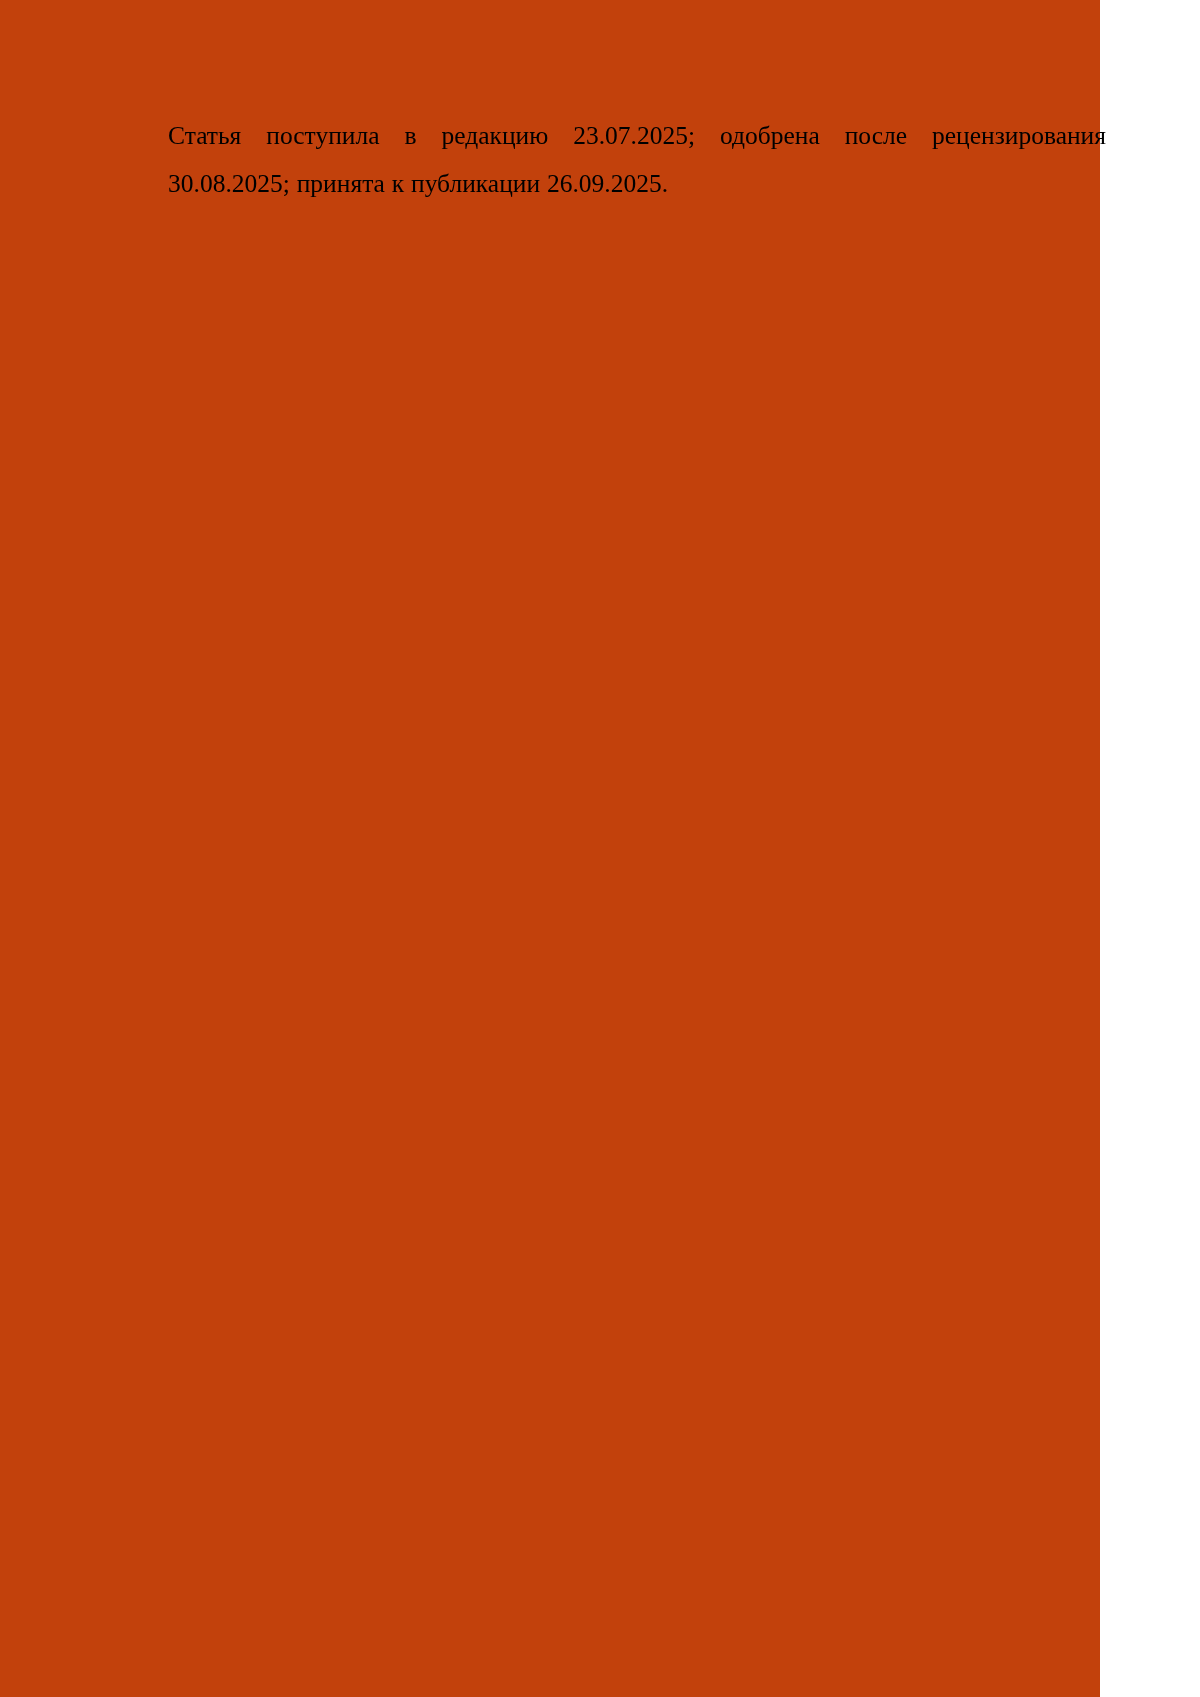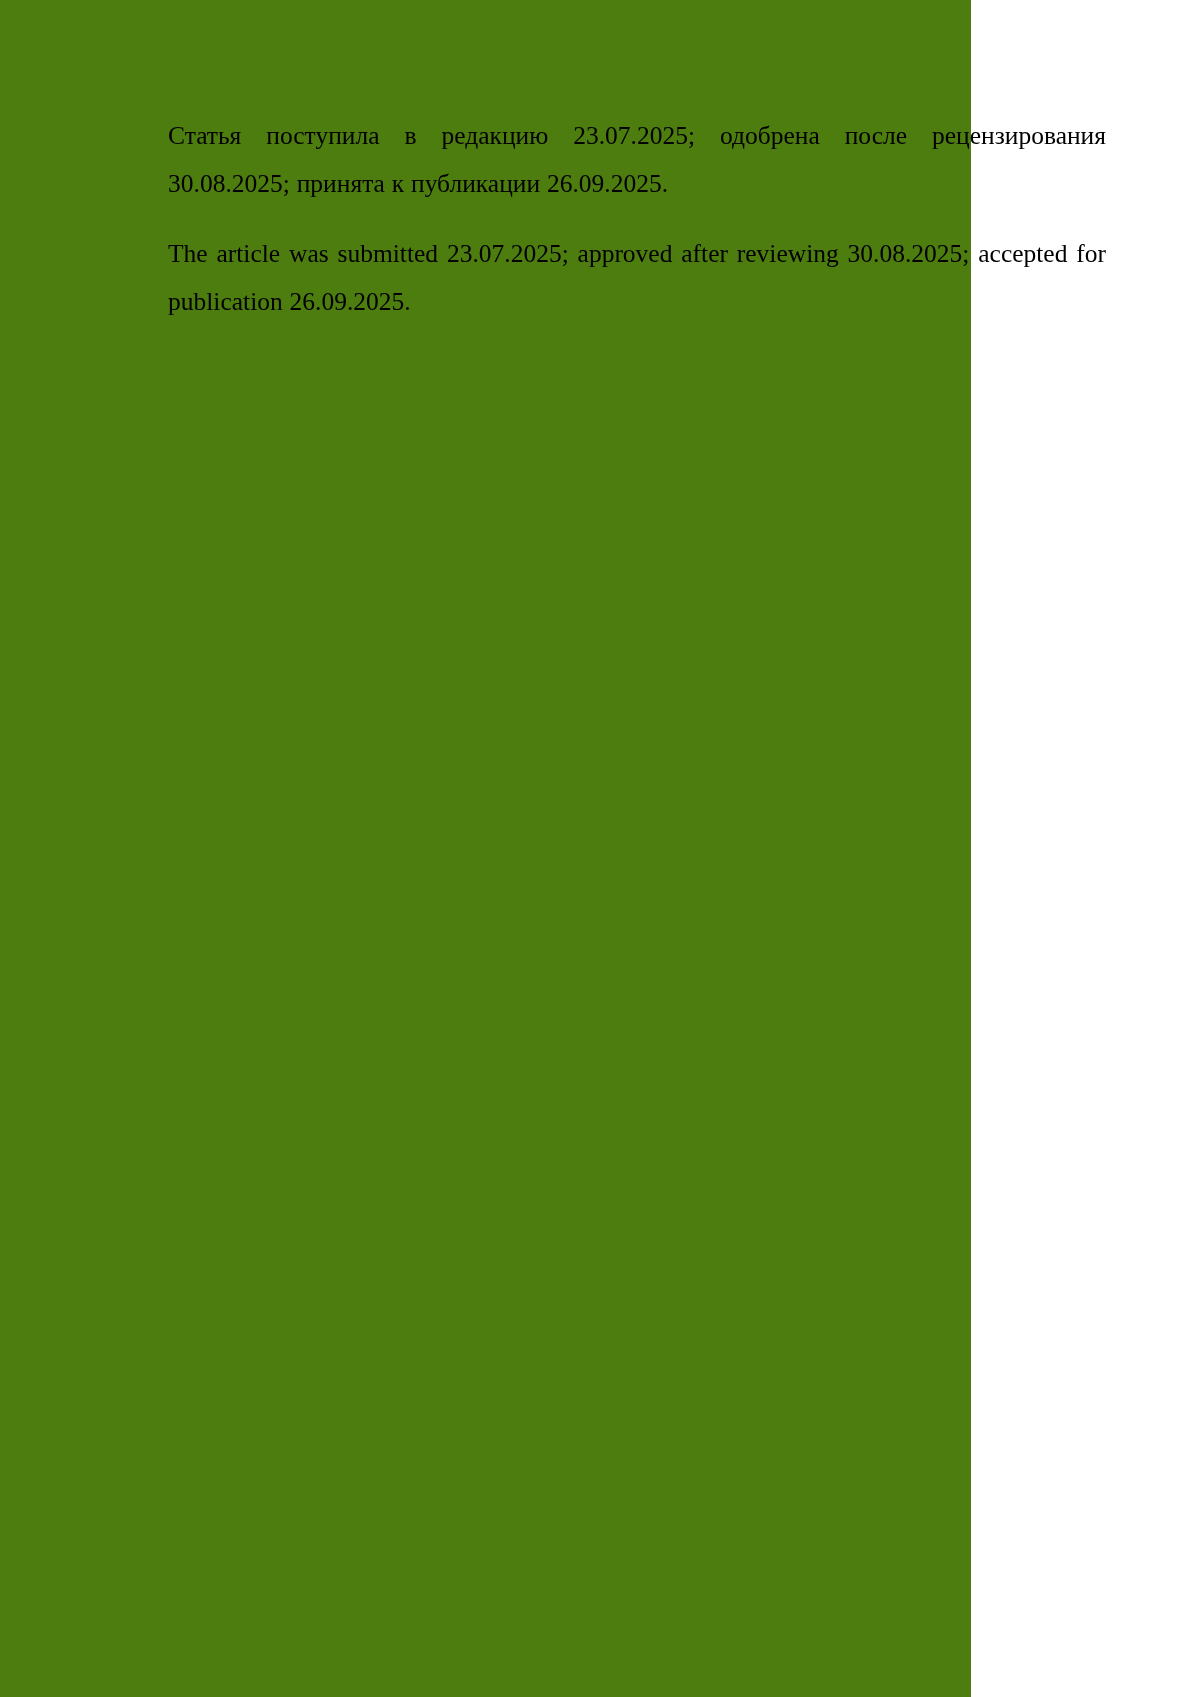--- a/index.html
+++ b/index.html
@@ -12,23 +12,23 @@
     height: 1697px;
     position: relative;
     font-family: "Liberation Serif", serif;
     color: #000000;
     overflow: hidden;
   }
   .page {
     position: absolute;
     top: 0;
     left: 0;
-    width: 971px;
+    width: 1100px;
     height: 1697px;
-    background: #4d7c0f;
+    background: #c2410c;
   }
   .content {
     position: absolute;
     left: 168px;
     top: 112px;
     width: 938px;
   }
   .para {
     font-size: 25.5px;
     line-height: 48px;
@@ -40,15 +40,14 @@
   .para:last-child {
     margin-bottom: 0;
   }
 </style>
 </head>
 <body>
 
 <div class="page">
   <div class="content">
     <p class="para">Статья поступила в редакцию 23.07.2025; одобрена после рецензирования 30.08.2025; принята к публикации 26.09.2025.</p>
-    <p class="para">The article was submitted 23.07.2025; approved after reviewing 30.08.2025; accepted for publication 26.09.2025.</p>
   </div>
 </div>
 
 </body></html>

